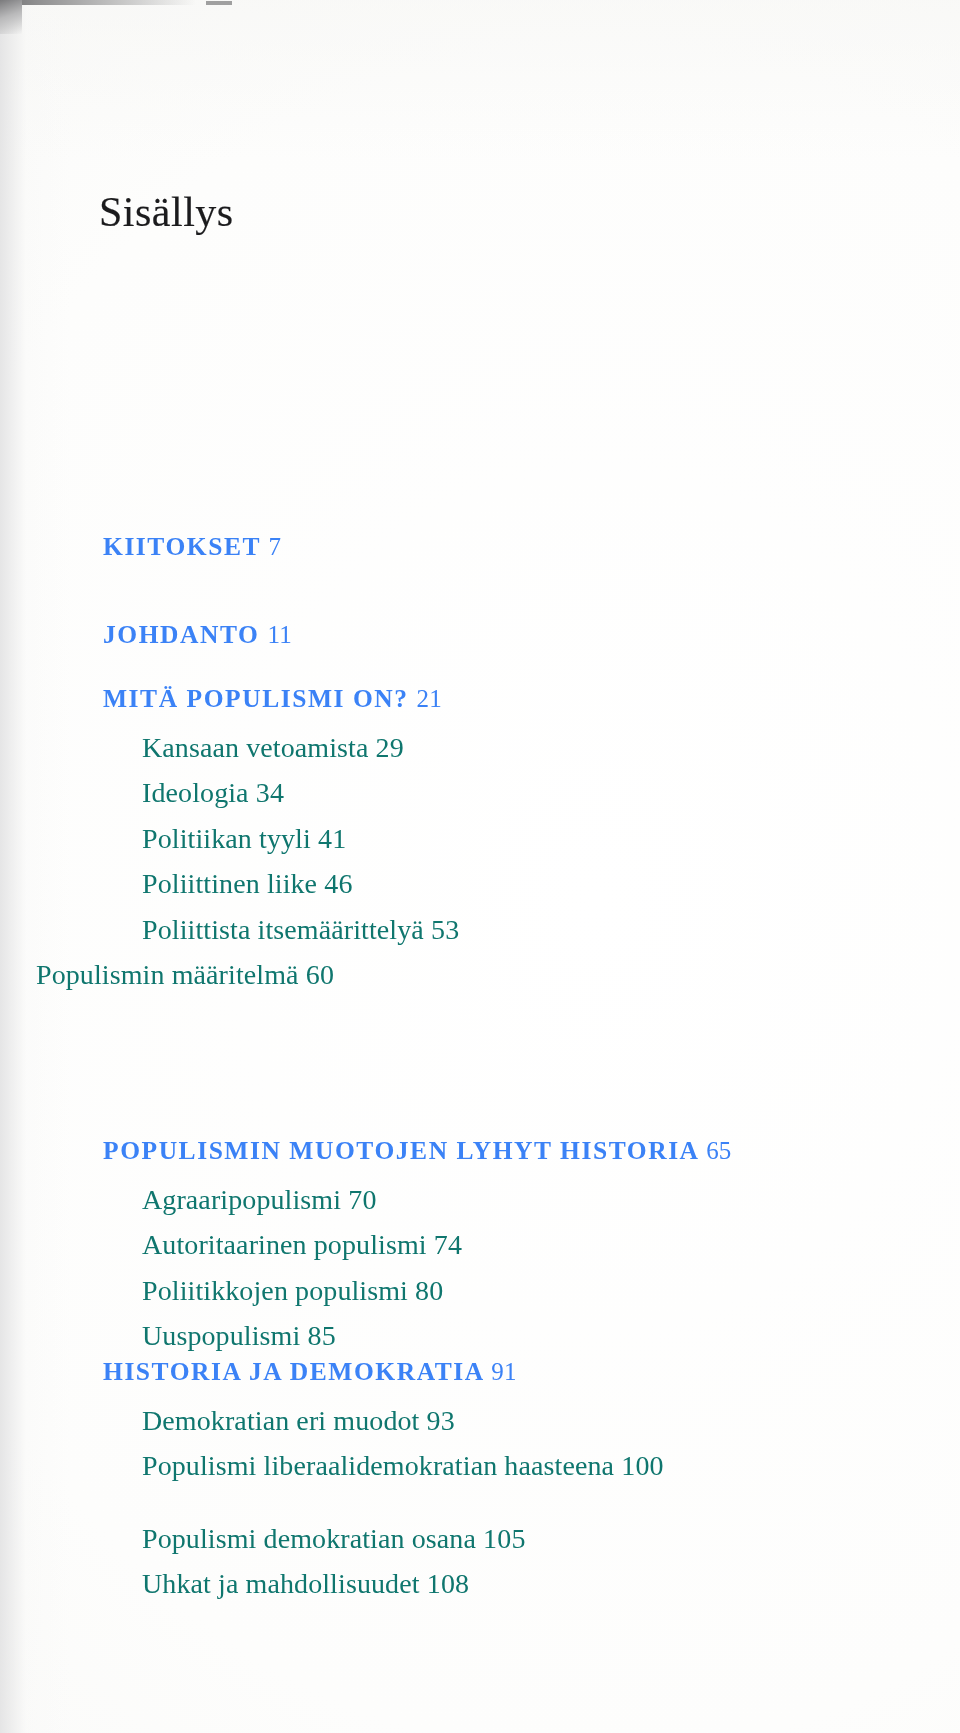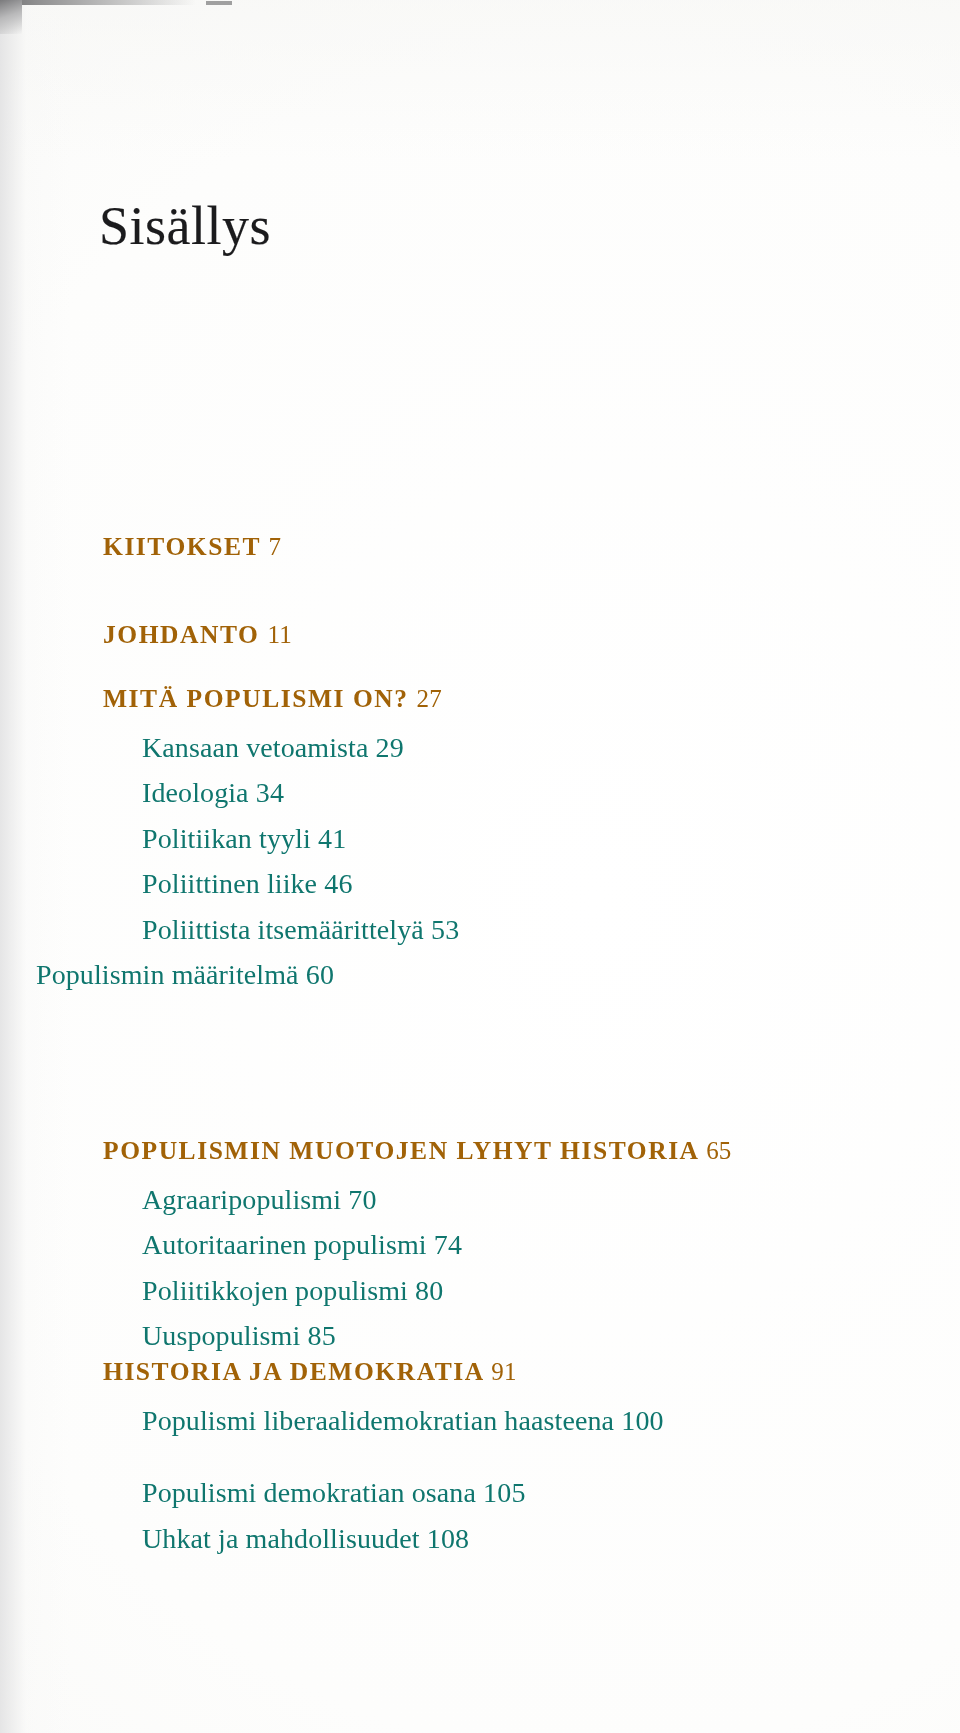--- a/index.html
+++ b/index.html
@@ -63,21 +63,21 @@
     left: 0;
     top: 0;
     width: 960px;
   }
 
   
   .toc-title {
     position: absolute;
     left: 99px;
     top: 163px;
-    font-size: 54px;
+    font-size: 42px;
     line-height: 1.0;
     font-weight: 400;
     color: #1b1b1d;
     letter-spacing: 0.5px;
     font-family: Liberation Serif, serif;
     -webkit-text-stroke: 0.15px #1b1b1d;
   }
 
   
   .toc-list {
@@ -93,21 +93,21 @@
     position: absolute;
     left: 0;
     width: 860px;
   }
   .section-head {
     margin: 0;
     padding: 0 0 0 103px;
     font-size: 25.5px;
     line-height: 1.0;
     font-weight: 600;
-    color: #a16207;
+    color: #3b82f6;
     letter-spacing: 1.55px;
     white-space: nowrap;
   }
   .section-head .pagenum {
     font-weight: 400;
     letter-spacing: 0.2px;
     font-size: 25px;
   }
   .sub-list {
     list-style: none;
@@ -142,21 +142,21 @@
     <h1 class="toc-title">Sisällys</h1>
 
     <ul class="toc-list" id="toc-list">
         <li class="toc-section" style="top: 534px;">
           <div class="section-head"><span>KIITOKSET</span> <span class="pagenum">7</span></div>
         </li>
         <li class="toc-section" style="top: 622px;">
           <div class="section-head"><span>JOHDANTO</span> <span class="pagenum">11</span></div>
         </li>
         <li class="toc-section" style="top: 686px;">
-          <div class="section-head"><span>MITÄ POPULISMI ON?</span> <span class="pagenum">27</span></div>
+          <div class="section-head"><span>MITÄ POPULISMI ON?</span> <span class="pagenum">21</span></div>
           <ul class="sub-list" style="margin-top: 13px;">
             <li class="sub-item" style="height: 45.5px;"><span>Kansaan vetoamista</span> <span class="pagenum">29</span></li>
             <li class="sub-item" style="height: 45.5px;"><span>Ideologia</span> <span class="pagenum">34</span></li>
             <li class="sub-item" style="height: 45.5px;"><span>Politiikan tyyli</span> <span class="pagenum">41</span></li>
             <li class="sub-item" style="height: 45.5px;"><span>Poliittinen liike</span> <span class="pagenum">46</span></li>
             <li class="sub-item" style="height: 45.5px;"><span>Poliittista itsemäärittelyä</span> <span class="pagenum">53</span></li>
             <li class="sub-item" style="height: 45.5px; padding-left: 36px;"><span>Populismin määritelmä</span> <span class="pagenum">60</span></li>
           </ul>
         </li>
         <li class="toc-section" style="top: 1138px;">
@@ -164,20 +164,21 @@
           <ul class="sub-list" style="margin-top: 13px;">
             <li class="sub-item" style="height: 45.5px;"><span>Agraaripopulismi</span> <span class="pagenum">70</span></li>
             <li class="sub-item" style="height: 45.5px;"><span>Autoritaarinen populismi</span> <span class="pagenum">74</span></li>
             <li class="sub-item" style="height: 45.5px;"><span>Poliitikkojen populismi</span> <span class="pagenum">80</span></li>
             <li class="sub-item" style="height: 45.5px;"><span>Uuspopulismi</span> <span class="pagenum">85</span></li>
           </ul>
         </li>
         <li class="toc-section" style="top: 1359px;">
           <div class="section-head"><span>HISTORIA JA DEMOKRATIA</span> <span class="pagenum">91</span></div>
           <ul class="sub-list" style="margin-top: 13px;">
+            <li class="sub-item" style="height: 45.5px;"><span>Demokratian eri muodot</span> <span class="pagenum">93</span></li>
             <li class="sub-item" style="height: 45.5px;"><span>Populismi liberaalidemokratian haasteena</span> <span class="pagenum">100</span></li>
             <li class="sub-item" style="height: 45.5px; margin-top: 27px;"><span>Populismi demokratian osana</span> <span class="pagenum">105</span></li>
             <li class="sub-item" style="height: 45.5px;"><span>Uhkat ja mahdollisuudet</span> <span class="pagenum">108</span></li>
           </ul>
         </li>
       </ul>
 
   </div>
 </div>
 

